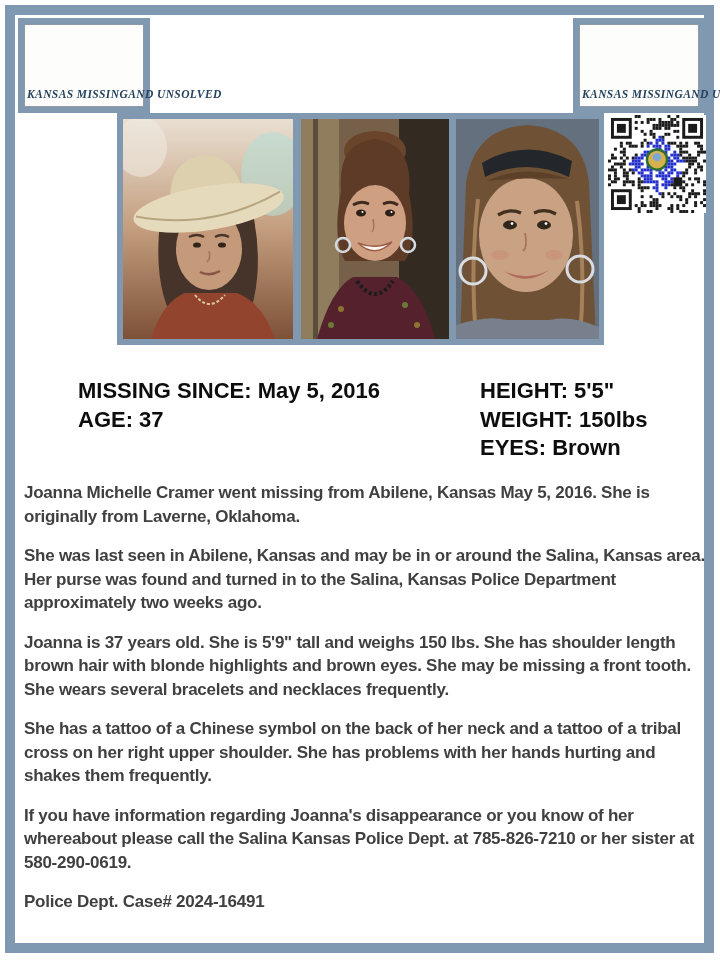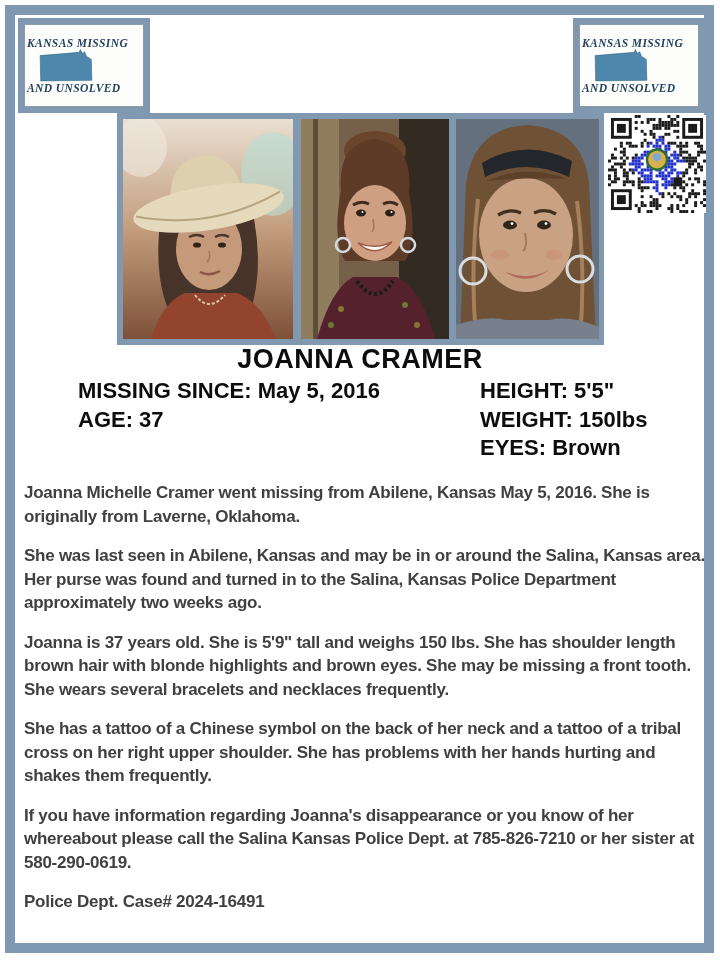--- a/index.html
+++ b/index.html
@@ -12,22 +12,22 @@
     border:10px solid #7e99b1;box-sizing:border-box;pointer-events:none;
   }
   
   .logo-box{
     position:absolute;top:18px;width:132px;height:95px;background:#8099b0;
     box-sizing:border-box;padding:6px;
   }
   #logo-left{left:18px;} #logo-right{left:573px;}
   .logo-inner{
     width:100%;height:100%;background:#fdfdfb;border:1px solid #8e9aa5;box-sizing:border-box;
-    display:flex;flex-direction:column;align-items:flex-start;justify-content:space-between;
-    padding:12px 2px;
+    display:flex;flex-direction:row;align-items:flex-end;justify-content:space-between;
+    padding:6px 2px;
   }
   .logo-text{
     font-family:"Liberation Serif", serif;font-style:italic;font-weight:bold;
     font-size:11.5px;color:#24415f;letter-spacing:0.4px;white-space:nowrap;
   }
   .logo-kansas{width:78px;height:42px;}
   
   #titles{position:absolute;left:148px;top:13px;width:424px;text-align:center;}
   #org-title{
     font-weight:bold;font-size:30px;line-height:33px;color:#0b0b0b;white-space:nowrap;
@@ -564,21 +564,20 @@
         <rect x="3" y="3" width="3" height="3"></rect>
           <rect x="27" y="3" width="3" height="3"></rect>
           <rect x="3" y="27" width="3" height="3"></rect>
         <rect x="22" y="21" width="3" height="3"></rect>
       </g>
       <circle cx="16.5" cy="15" r="3.4" fill="#d6b14e" stroke="#2d6e35" stroke-width="0.8"></circle>
       <circle cx="16.5" cy="14.2" r="1.4" fill="#7aa9d8"></circle>
     </svg>
   </div>
 
-  <div id="subject-name">JOANNA CRAMER</div>
 
   <div class="details-col" id="details-left">
     <div>MISSING SINCE: May 5, 2016</div>
     <div>AGE: 37</div>
   </div>
 
   <div class="details-col" id="details-right">
     <div>HEIGHT: 5'5"</div>
     <div>WEIGHT: 150lbs</div>
     <div>EYES: Brown</div>

